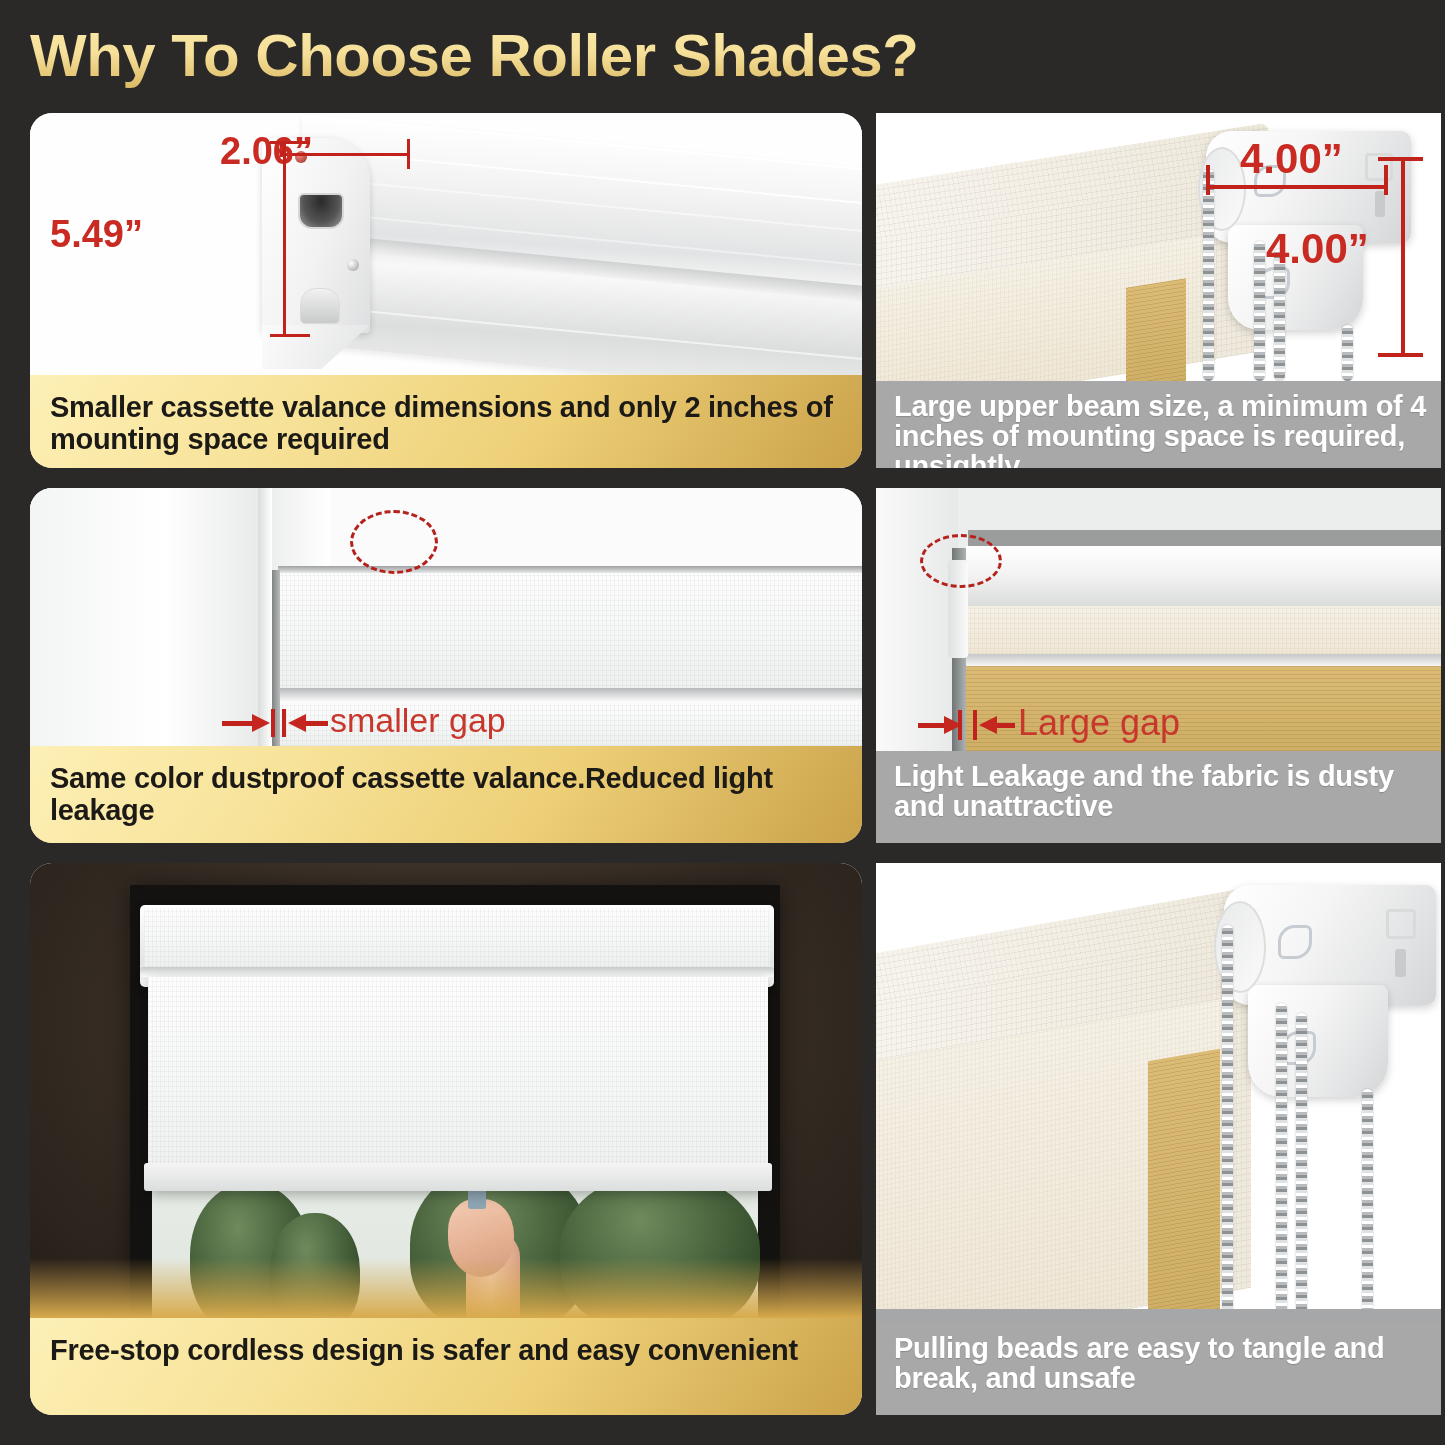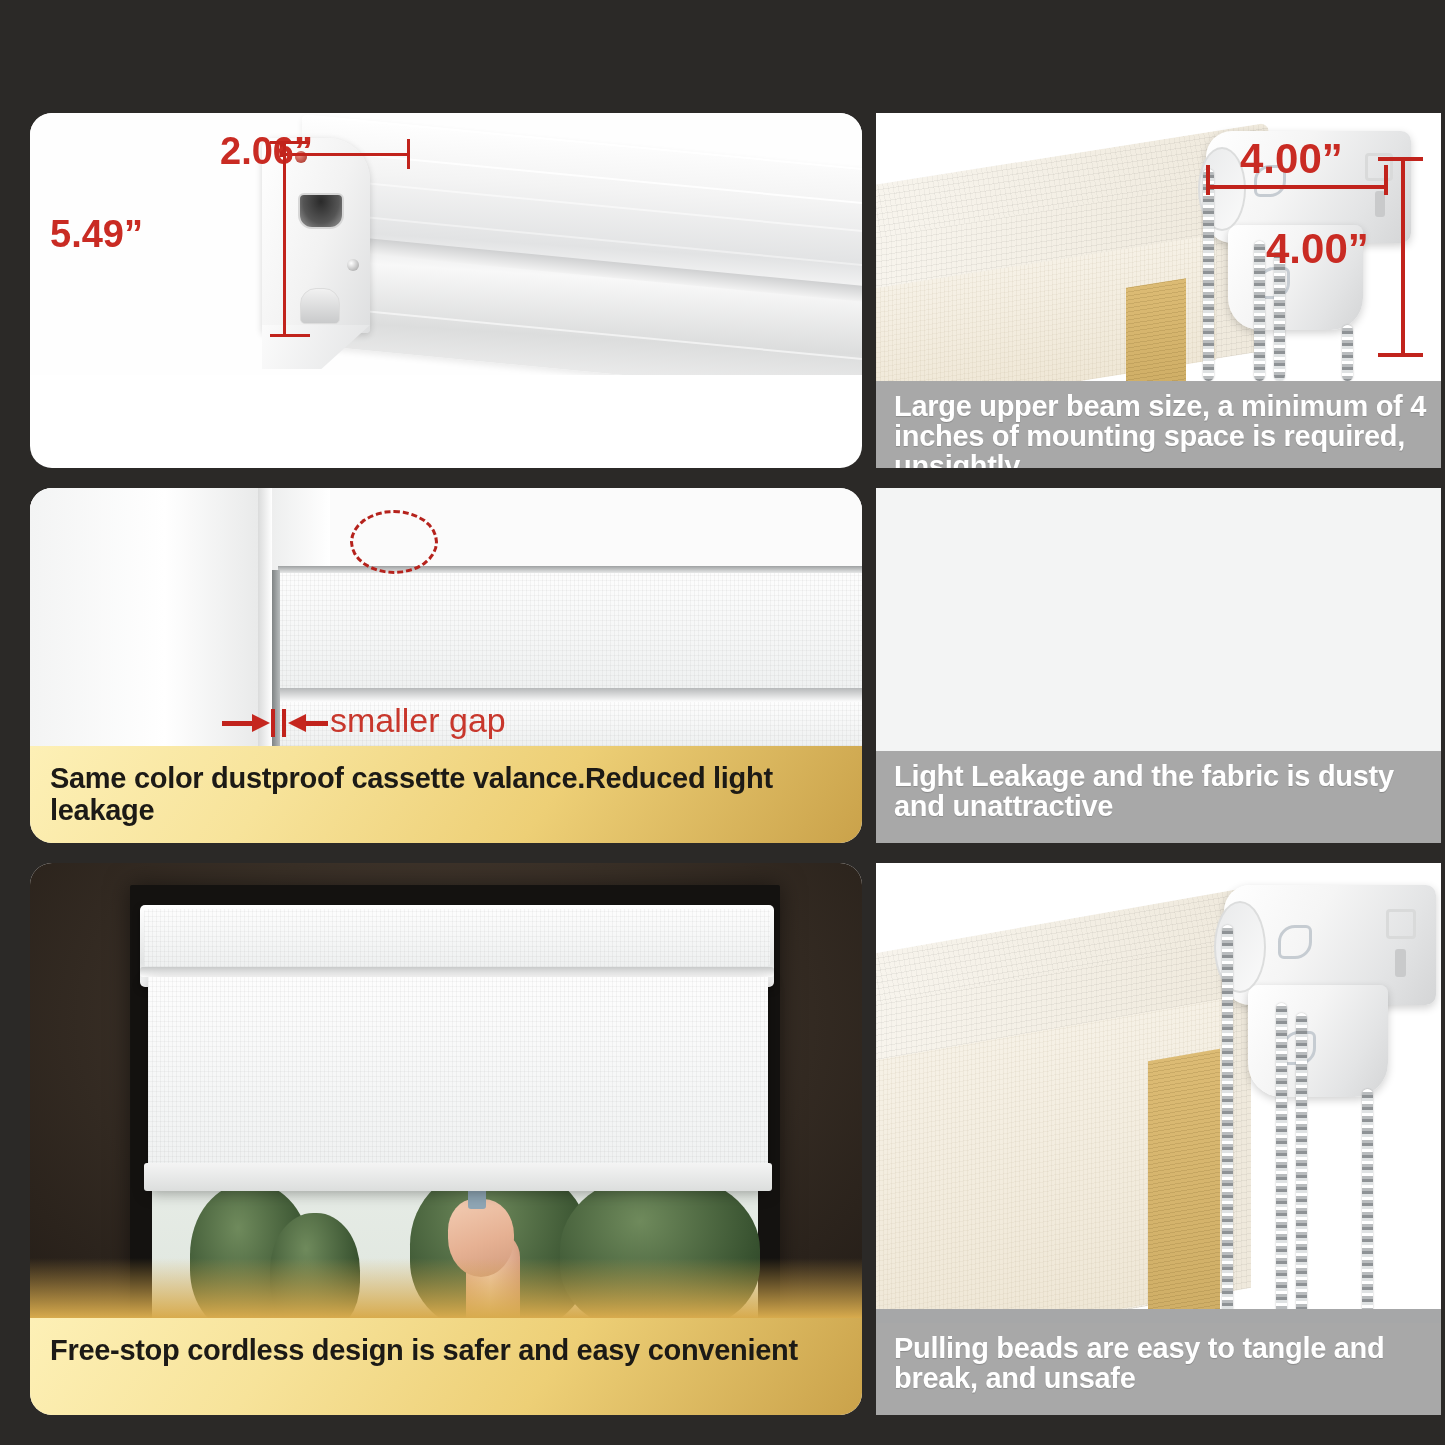--- a/index.html
+++ b/index.html
@@ -149,20 +149,21 @@
     background:linear-gradient(160deg,#f3cdb4 0%,#e6b193 55%,#d09a7c 100%);}
   .arm{position:absolute;border-radius:26px;
     background:linear-gradient(90deg,#e7b496,#f2cbb1 45%,#d8a184);}
   .pull-tab{position:absolute;border-radius:3px;background:#8fa6b5;}
 </style>
 </head>
 <body>
 
 <div class="page">
 
+  <div class="title">Why To Choose Roller Shades?</div>
 
   <div class="panel left" style="left:30px;top:113px;width:832px;height:355px;">
     <div class="photo" style="height:262px;">
       <div class="p1bg"></div>
 
       <div class="valance-body">
         <div class="valance-stripe" style="top:34px;"></div>
         <div class="valance-stripe" style="top:62px;opacity:.6;"></div>
         <div class="valance-stripe" style="top:96px;opacity:.5;"></div>
         <div class="valance-stripe" style="top:190px;opacity:.7;"></div>
@@ -178,20 +179,21 @@
       <div class="redline" style="left:250px;top:40px;width:130px;height:3px;"></div>
       <div class="redline" style="left:250px;top:26px;width:3px;height:18px;"></div>
       <div class="redline" style="left:377px;top:26px;width:3px;height:30px;"></div>
       <div class="dim" style="left:190px;top:17px;font-size:38px;">2.06”</div>
 
       <div class="redline" style="left:253px;top:28px;width:3px;height:196px;"></div>
       <div class="redline" style="left:240px;top:28px;width:40px;height:3px;"></div>
       <div class="redline" style="left:240px;top:221px;width:40px;height:3px;"></div>
       <div class="dim" style="left:20px;top:100px;font-size:38px;text-align:right;">5.49”</div>
     </div>
+    <div class="cap gold" style="height:93px;">Smaller cassette valance dimensions and only 2 inches of mounting space required</div>
   </div>
 
   <div class="panel right" style="left:868px;top:113px;width:565px;height:355px;background:#fff;">
     <div class="photo" style="height:268px;">
 
       <div class="fab-linen-v" style="position:absolute;left:-20px;top:42px;width:420px;height:78px;transform:rotate(-9deg);border-radius:8px;"></div>
       <div class="fab-linen-v" style="position:absolute;left:-20px;top:96px;width:400px;height:175px;transform:skewY(-9deg);"></div>
       <div class="fab-cream" style="position:absolute;left:-20px;top:150px;width:360px;height:125px;transform:skewY(-9deg);"></div>
       <div class="fab-tan" style="position:absolute;left:250px;top:170px;width:60px;height:105px;transform:skewY(-9deg);"></div>
 
@@ -246,20 +248,45 @@
       <div class="redline" style="left:241px;top:221px;width:4px;height:28px;"></div>
       <div class="redline" style="left:252px;top:221px;width:4px;height:28px;"></div>
       <div style="position:absolute;left:258px;top:226px;width:0;height:0;border-right:18px solid #c5271f;border-top:9px solid transparent;border-bottom:9px solid transparent;"></div>
       <div class="redline" style="left:276px;top:233px;width:22px;height:5px;"></div>
       <div class="gaplabel" style="left:300px;top:213px;font-size:34px;">smaller gap</div>
     </div>
     <div class="cap gold" style="height:97px;">Same color dustproof cassette valance.Reduced light leakage</div>
   </div>
 
   <div class="panel right" style="left:868px;top:488px;width:565px;height:355px;background:#f3f4f4;">
+    <div class="photo" style="height:263px;background:#eceded;">
+      <div style="position:absolute;left:92px;top:42px;width:473px;height:42px;background:#9b9c9c;"></div>
+      <div style="position:absolute;left:90px;top:58px;width:475px;height:62px;
+                  background:linear-gradient(180deg,#ffffff 0%,#f2f2f2 48%,#d9dada 100%);border-radius:0 0 4px 4px;"></div>
+      <div class="fab-cream" style="position:absolute;left:90px;top:118px;width:475px;height:48px;"></div>
+      <div style="position:absolute;left:80px;top:166px;width:485px;height:12px;
+                  background:linear-gradient(180deg,#c6c7c8,#f6f6f6);"></div>
+      <div class="fab-tan" style="position:absolute;left:82px;top:178px;width:483px;height:85px;"></div>
+      <div style="position:absolute;left:0;top:0;width:82px;height:263px;
+                  background:linear-gradient(90deg,#fafafa,#e7e8e8);"></div>
+      <div style="position:absolute;left:76px;top:60px;width:14px;height:203px;
+                  background:linear-gradient(90deg,#6f7475,#aeb2b3);"></div>
+      <div style="position:absolute;left:72px;top:72px;width:20px;height:98px;
+                  background:linear-gradient(90deg,#dfe0e1,#fafafa);border-radius:4px;"></div>
+
+      <div class="dashcircle" style="left:44px;top:46px;width:76px;height:48px;"></div>
+
+      <div class="redline" style="left:42px;top:235px;width:32px;height:5px;"></div>
+      <div style="position:absolute;left:68px;top:228px;width:0;height:0;border-left:18px solid #c5271f;border-top:9px solid transparent;border-bottom:9px solid transparent;"></div>
+      <div class="redline" style="left:82px;top:222px;width:4px;height:30px;"></div>
+      <div class="redline" style="left:97px;top:222px;width:4px;height:30px;"></div>
+      <div style="position:absolute;left:103px;top:228px;width:0;height:0;border-right:18px solid #c5271f;border-top:9px solid transparent;border-bottom:9px solid transparent;"></div>
+      <div class="redline" style="left:121px;top:235px;width:18px;height:5px;"></div>
+      <div class="gaplabel" style="left:142px;top:214px;font-size:36px;">Large gap</div>
+    </div>
     <div class="cap grey" style="height:92px;">Light Leakage and the fabric is dusty and unattractive</div>
   </div>
 
   <div class="panel left" style="left:30px;top:863px;width:832px;height:552px;">
     <div class="photo" style="height:455px;">
       <div class="room"></div>
 
       <div class="win-frame" style="left:100px;top:22px;width:650px;height:433px;border-radius:2px;"></div>
       <div class="sky" style="left:122px;top:44px;width:606px;height:411px;"></div>
 

